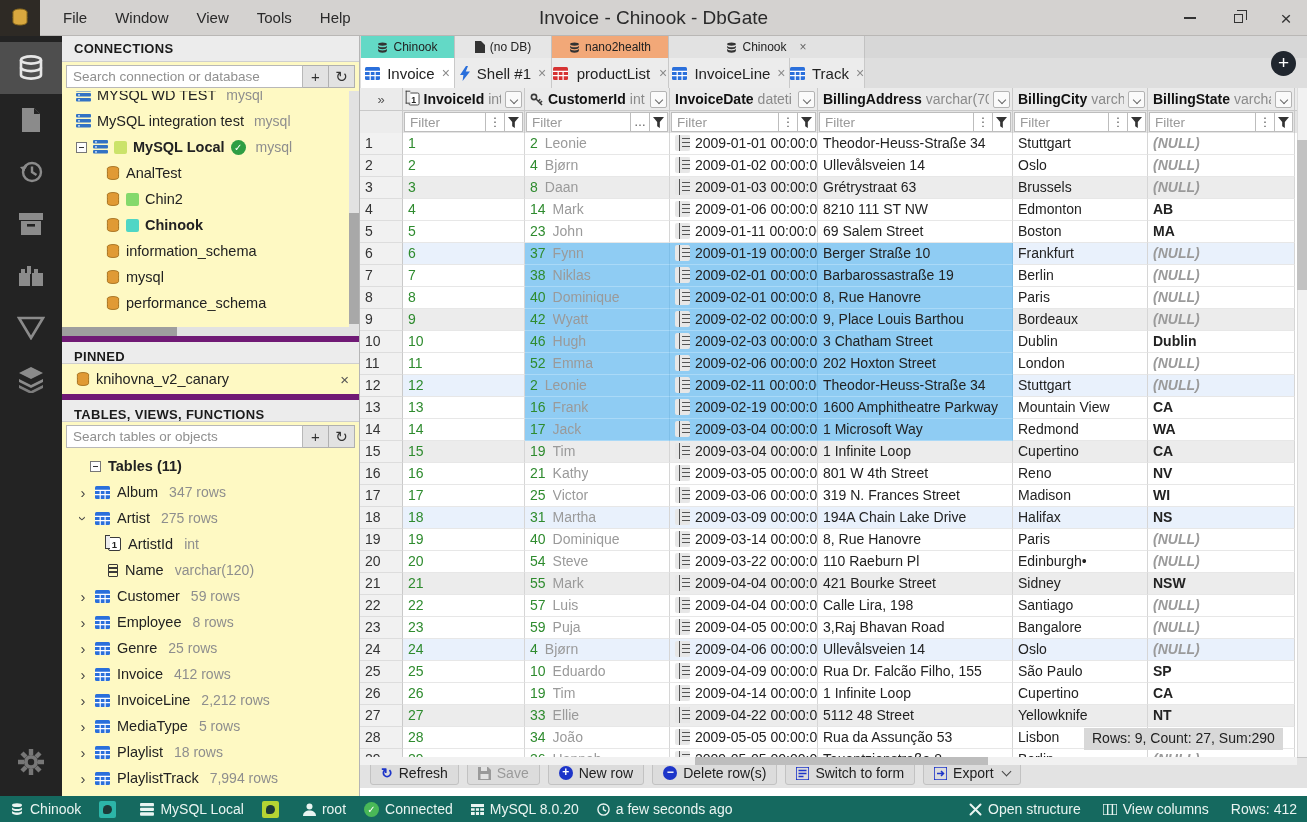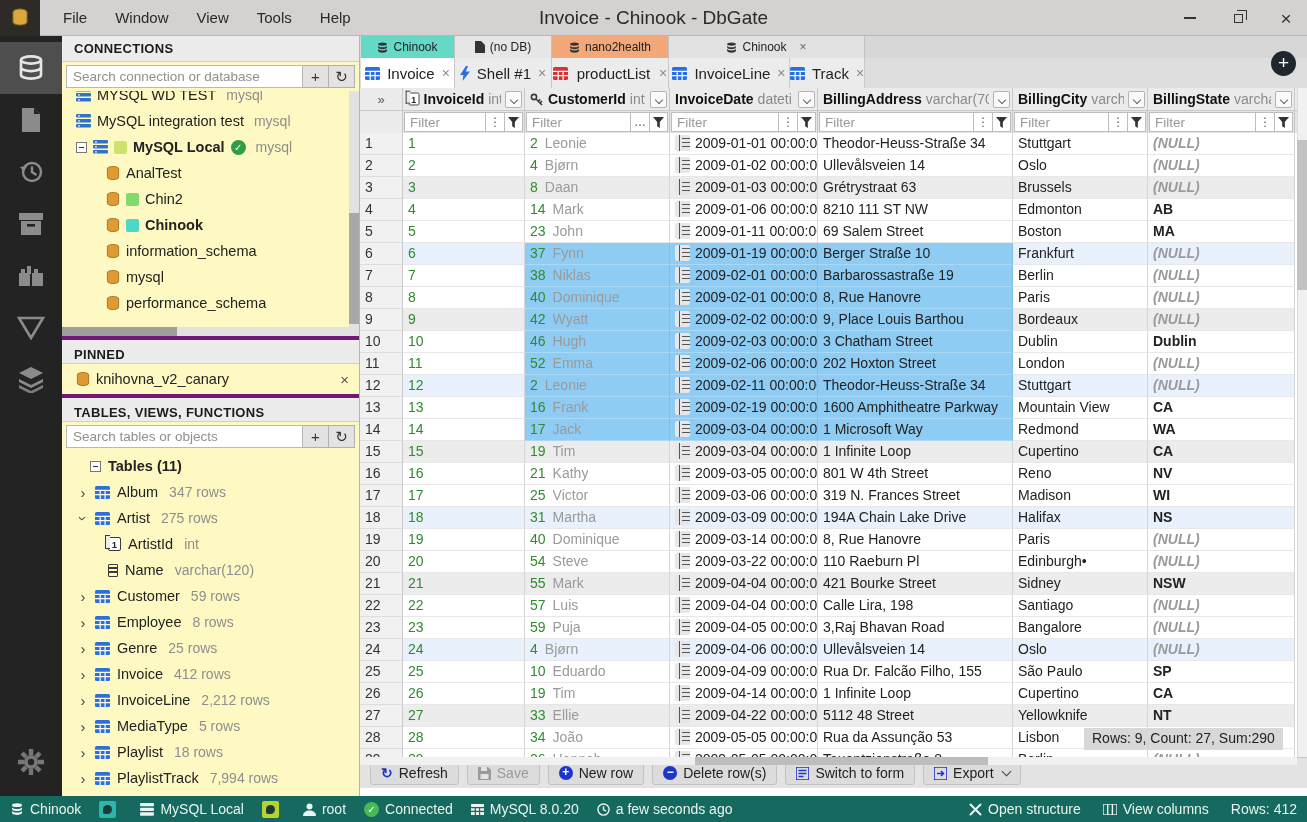--- a/index.html
+++ b/index.html
@@ -26,21 +26,21 @@
 .activity { width:62px; background:#232323; display:flex; flex-direction:column; align-items:center; padding-top:6px; position:relative; }
 .act-item { width:62px; height:52px; display:flex; align-items:center; justify-content:center; }
 .act-item.active { background:#4e4e4e; }
 .act-item svg { opacity:.78; }
 .act-item.active svg { opacity:1; }
 .act-gear { position:absolute; bottom:8px; left:0; width:62px; display:flex; justify-content:center; }
 
 
 .sidebar { width:298px; background:#fef9c3; border-right:1px solid #b5b5b5; display:flex; flex-direction:column; min-height:0; }
 .sec-header { height:26px; padding:5px 12px 3px; font-size:13px; font-weight:bold; color:#1b1b1b; letter-spacing:.3px; border-bottom:1px solid #cfcfcf; background:#ececec; flex:0 0 auto; }
-.sec-header.bt { border-top:4px solid #701a75; height:28px; padding-top:7px; }
+.sec-header.bt { border-top:6px solid #701a75; height:28px; padding-top:7px; }
 .search-row { display:flex; padding:3px 4px 3px 4px; gap:0; flex:0 0 28px; align-items:center; }
 .search-input { flex:1; height:23px; border:1px solid #b8b8b8; background:#fff; font-size:13.5px; padding:0 6px; color:#333; }
 .search-input::placeholder { color:#8f8f8f; }
 .sq-btn { width:26px; height:23px; border:1px solid #b0b0b0; border-left:none; background:#e2e2e2; font-size:15px; color:#333; display:flex; align-items:center; justify-content:center; }
 
 .conn-tree { height:245px; overflow:hidden; position:relative; flex:0 0 245px; }
 .conn-list { margin-top:-9px; }
 .citem { height:26px; display:flex; align-items:center; padding-left:14px; font-size:14.5px; color:#222; gap:6px; white-space:nowrap; }
 .citem.lv1 { padding-left:44px; }
 .citem.bold .lbl { font-weight:bold; }

